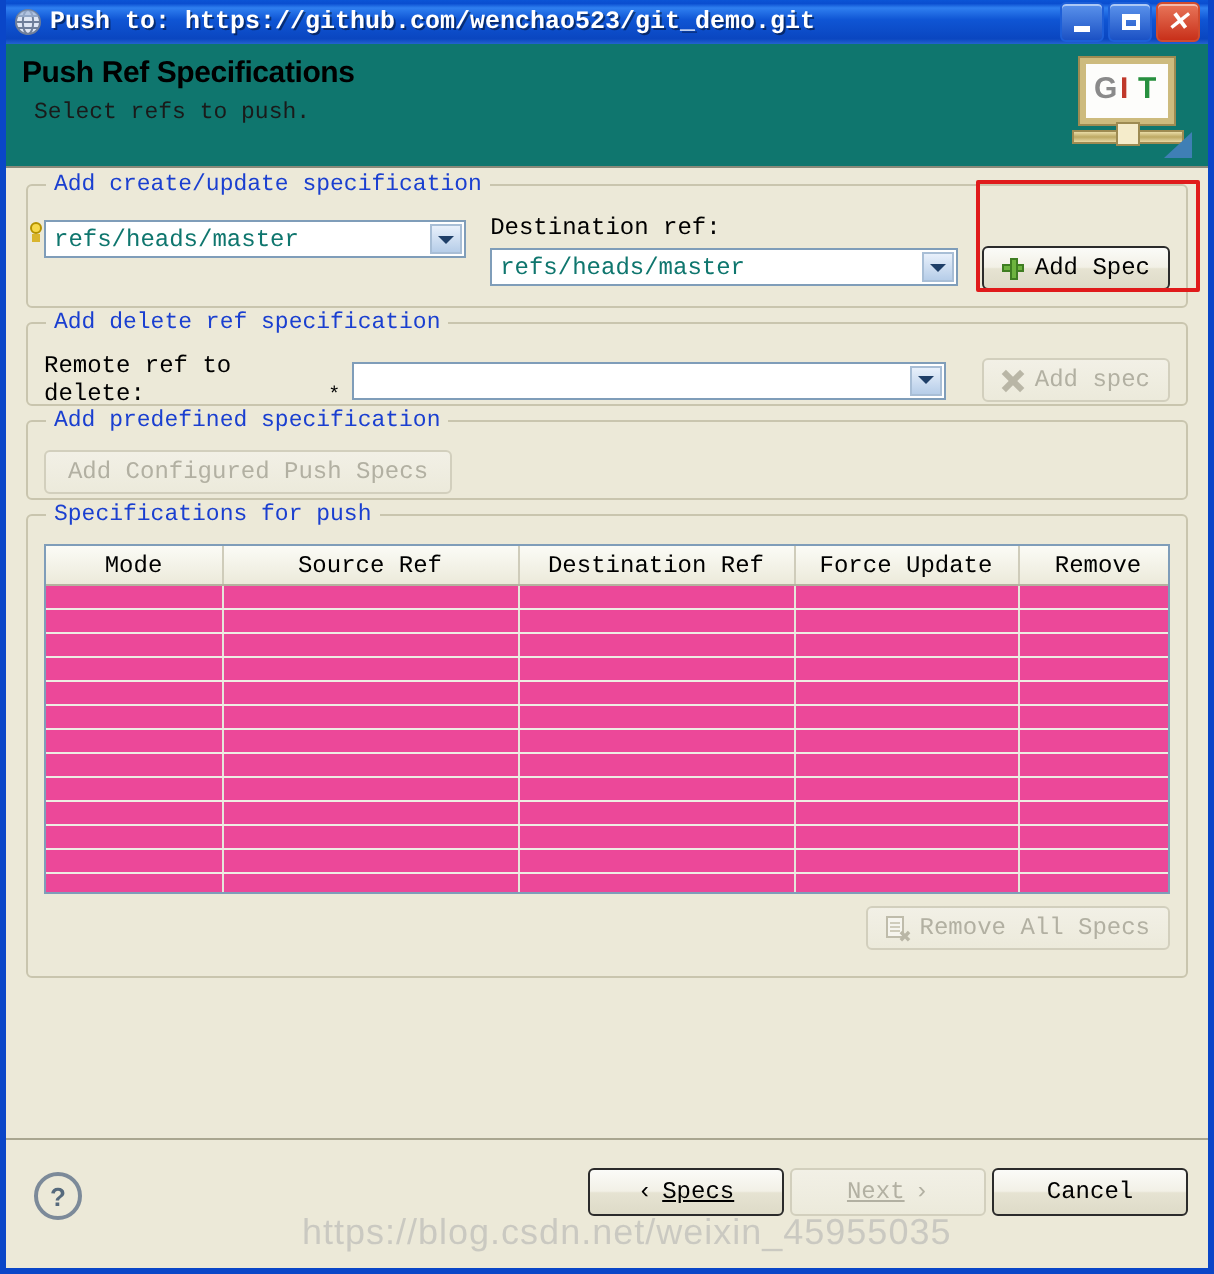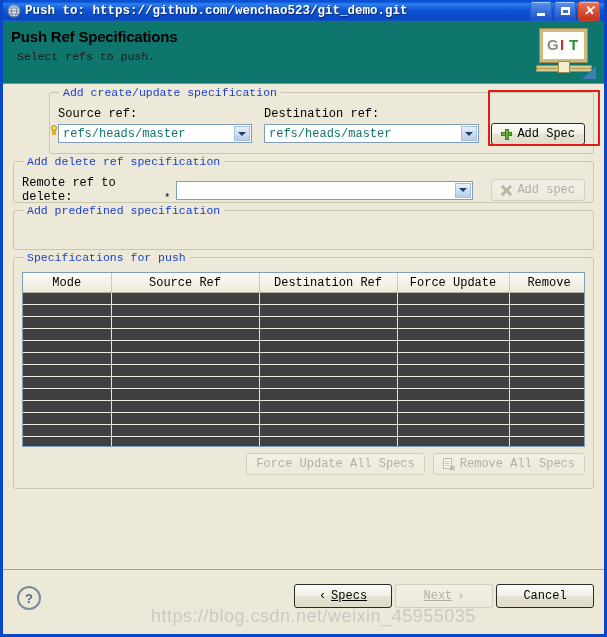--- a/index.html
+++ b/index.html
@@ -141,21 +141,21 @@
   .x-icon{position:relative;width:11px;height:11px;flex:0 0 11px;}
   .x-icon span{position:absolute;left:-1px;top:4px;width:13px;height:3px;background:#b9b6a6;}
   .x-icon .a{transform:rotate(45deg);} .x-icon .b{transform:rotate(-45deg);}
   .doc-icon{position:relative;width:12px;height:13px;flex:0 0 12px;}
   .doc-icon .page{position:absolute;left:0;top:0;width:9px;height:11px;border:1px solid #bfbcab;box-sizing:border-box;background:#f6f5ee;}
   .doc-icon .ln{position:absolute;left:2px;width:5px;height:1px;background:#cfccbb;}
   .doc-icon .xx{position:absolute;right:-1px;bottom:-1px;font-size:8px;color:#b9b6a6;line-height:6px;font-family:"Liberation Sans",sans-serif;}
 
   
   .tbl-wrap{
-    border:1px solid #7f9db9;background:#404040;height:175px;box-sizing:border-box;overflow:hidden;
+    border:1px solid #7f9db9;background:#ec4899;height:175px;box-sizing:border-box;overflow:hidden;
   }
   table.spec{border-collapse:collapse;width:100%;table-layout:fixed;}
   table.spec th{
     background:linear-gradient(to bottom,#fbfbf6,#eceada);
     border-right:1px solid #cfccba;border-bottom:1px solid #b5b29f;
     font-family:"Liberation Mono","DejaVu Sans Mono",monospace;
     font-size:12px;font-weight:normal;color:#000;height:19px;padding:0;
   }
   table.spec td{
     border-right:1px solid #e6e4da;border-bottom:1px solid #eeece3;
@@ -228,25 +228,24 @@
         <span class="gt" style="left:26px;color:#27903f">T</span>
       </div>
       <div class="git-bar"></div>
       <div class="git-knob"></div>
       <div class="git-tri"></div>
     </div>
   </div>
 
   <div class="body">
 
-    <div class="group" style="height:62px;margin-left:36px;">
+    <div class="group" style="height:62px;">
       <span class="legend">Add create/update specification</span>
       <div style="display:flex;gap:12px;align-items:flex-start;">
         <div style="width:218px;">
-          <div class="lbl">Source ref:</div>
           <div style="position:relative;margin-top:3px;">
             <span class="bulb">
                 <i class="b1"></i>
                 <i class="b2"></i>
               </span>
             <div class="combo">
               <span class="val">refs/heads/master</span>
               <span class="arrow">
                   <i></i>
                 </span>
@@ -293,20 +292,21 @@
               <span class="b"></span>
             </span>
           <span>Add spec</span>
         </span>
       </div>
     </div>
 
     <div class="group" style="height:40px;">
       <span class="legend">Add predefined specification</span>
       <div style="display:flex;gap:12px;align-items:center;">
+        <span class="btn disabled" style="width:204px;">Add Configured Push Specs</span>
       </div>
     </div>
 
     <div class="group" style="height:232px;">
       <span class="legend">Specifications for push</span>
       <div class="tbl-wrap">
         <table class="spec">
           <colgroup>
             <col style="width:88px">
               <col style="width:148px">
@@ -412,21 +412,20 @@
                 <td></td>
                 <td></td>
                 <td></td>
                 <td></td>
                 <td></td>
               </tr>
             </tbody>
         </table>
       </div>
       <div class="row-end">
-        <span class="btn disabled">Force Update All Specs</span>
         <span class="btn disabled">
           <span class="doc-icon">
             <span class="page"></span>
               <span class="ln" style="top:3px"></span>
               <span class="ln" style="top:5px"></span>
               <span class="ln" style="top:7px"></span>
               <span class="xx">✖</span>
           </span>
           <span>Remove All Specs</span>
         </span>

